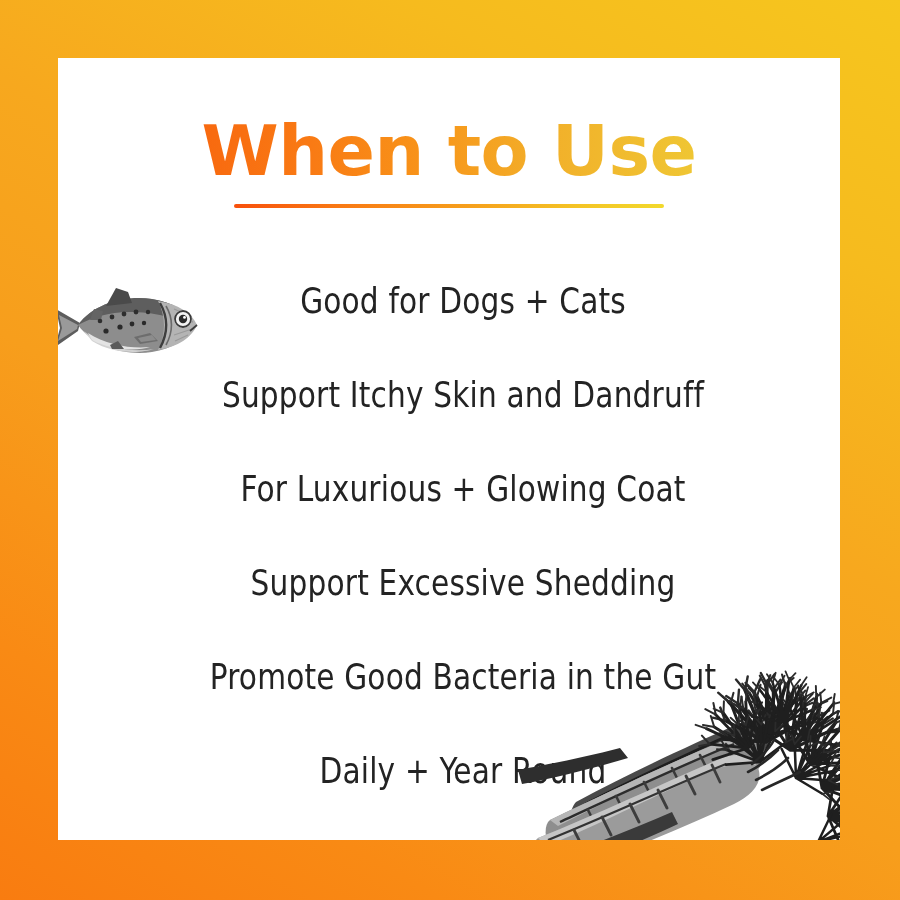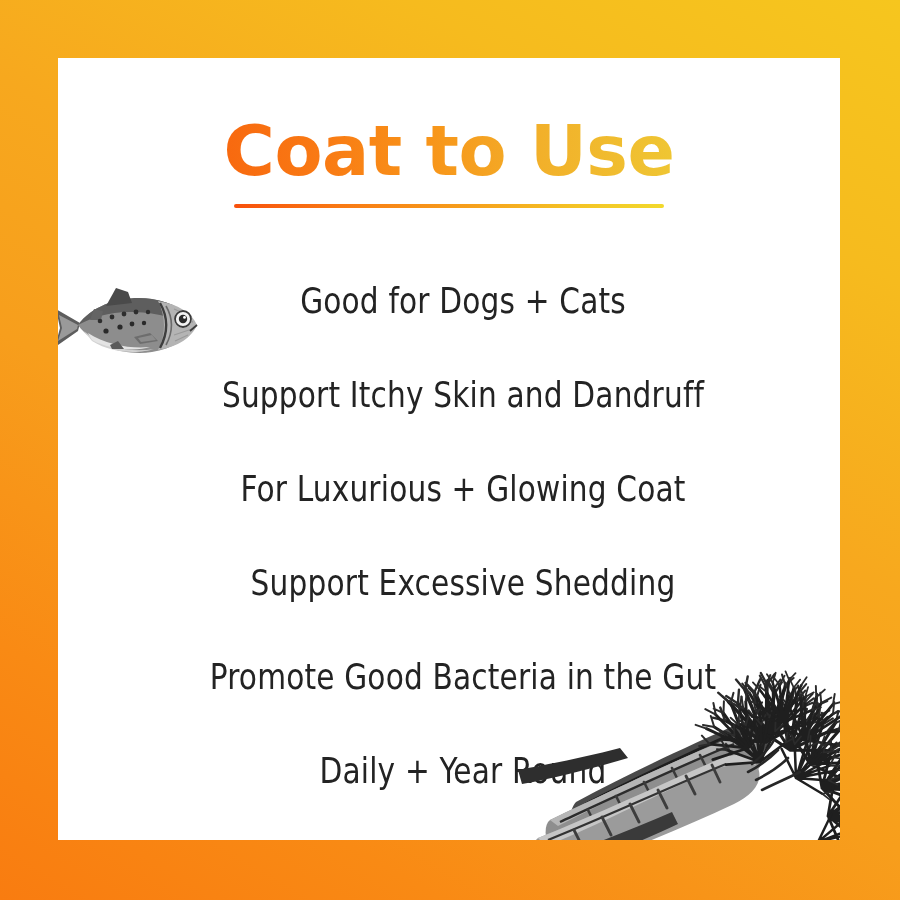--- a/index.html
+++ b/index.html
@@ -118,21 +118,21 @@
   }
 </style>
 </head>
 <body>
 
 <div id="poster">
 
   <div id="card">
 
     <div class="title-wrap">
-      <div class="title">Coat to Use</div>
+      <div class="title">When to Use</div>
       <div class="title-underline"></div>
     </div>
 
     <div id="lines">
       <div class="line">Good for Dogs + Cats</div>
       <div class="line">Support Itchy Skin and Dandruff</div>
       <div class="line">For Luxurious + Glowing Coat</div>
       <div class="line">Support Excessive Shedding</div>
       <div class="line">Promote Good Bacteria in the Gut</div>
       <div class="line">Daily + Year Round</div>

